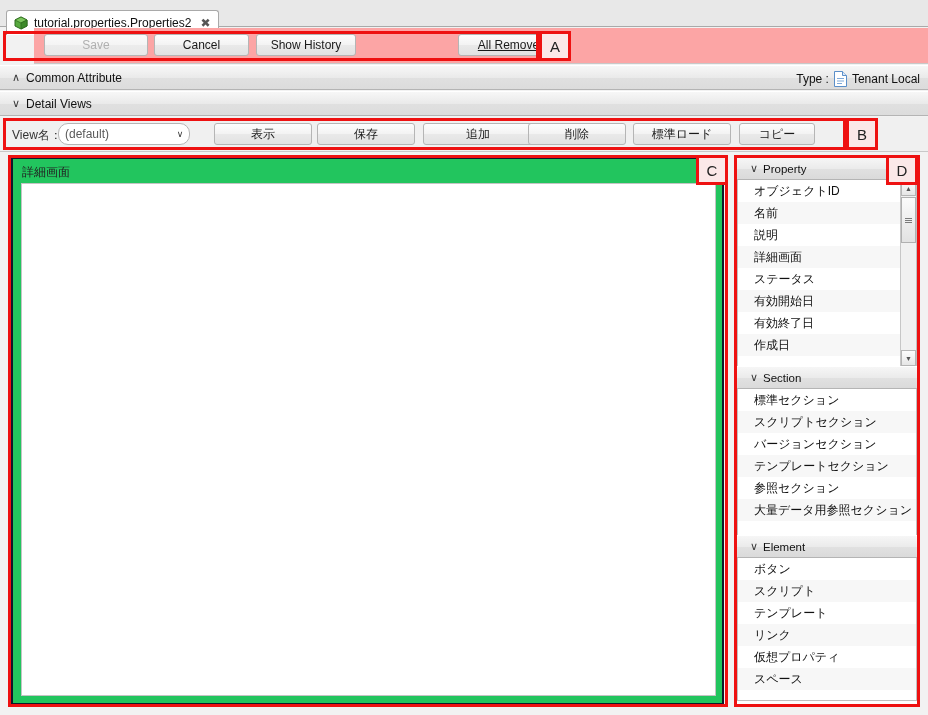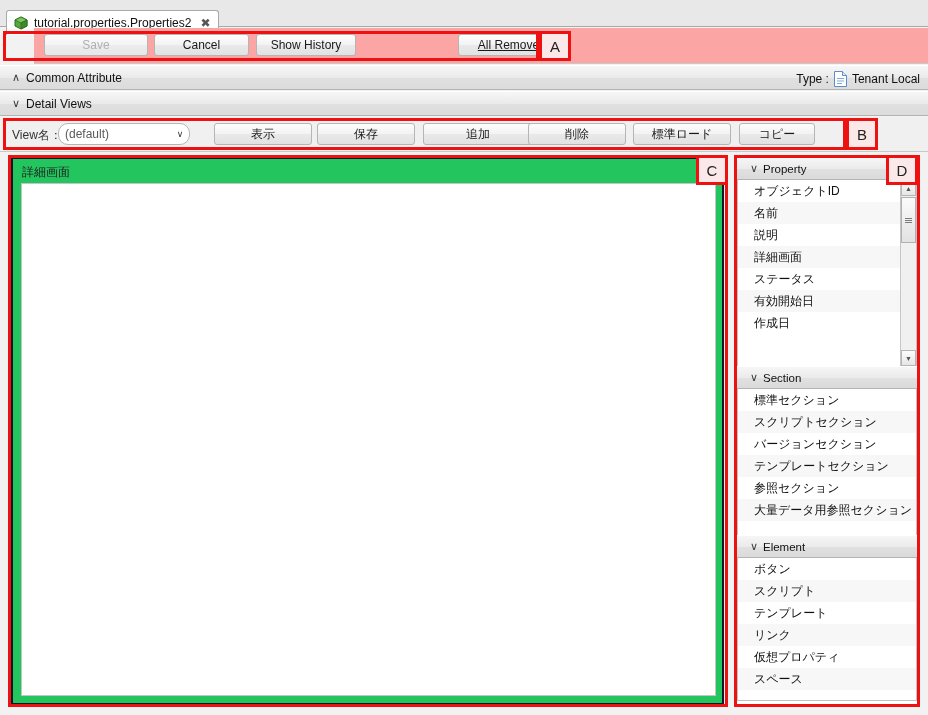--- a/index.html
+++ b/index.html
@@ -318,20 +318,21 @@
       <span class="sect-title">Property</span>
     </div>
     <div class="pal-body" style="height:186px;">
       <ul class="pal-list" id="property-list">
           <li>オブジェクトID</li>
           <li>名前</li>
           <li>説明</li>
           <li>詳細画面</li>
           <li>ステータス</li>
           <li>有効開始日</li>
+          <li>有効終了日</li>
           <li>作成日</li>
         </ul>
       <div class="vscroll">
         <div class="sb-btn sb-up">▲</div>
         <div class="sb-thumb">
           <span class="grip">
               <i></i>
               <i></i>
               <i></i>
             </span>

